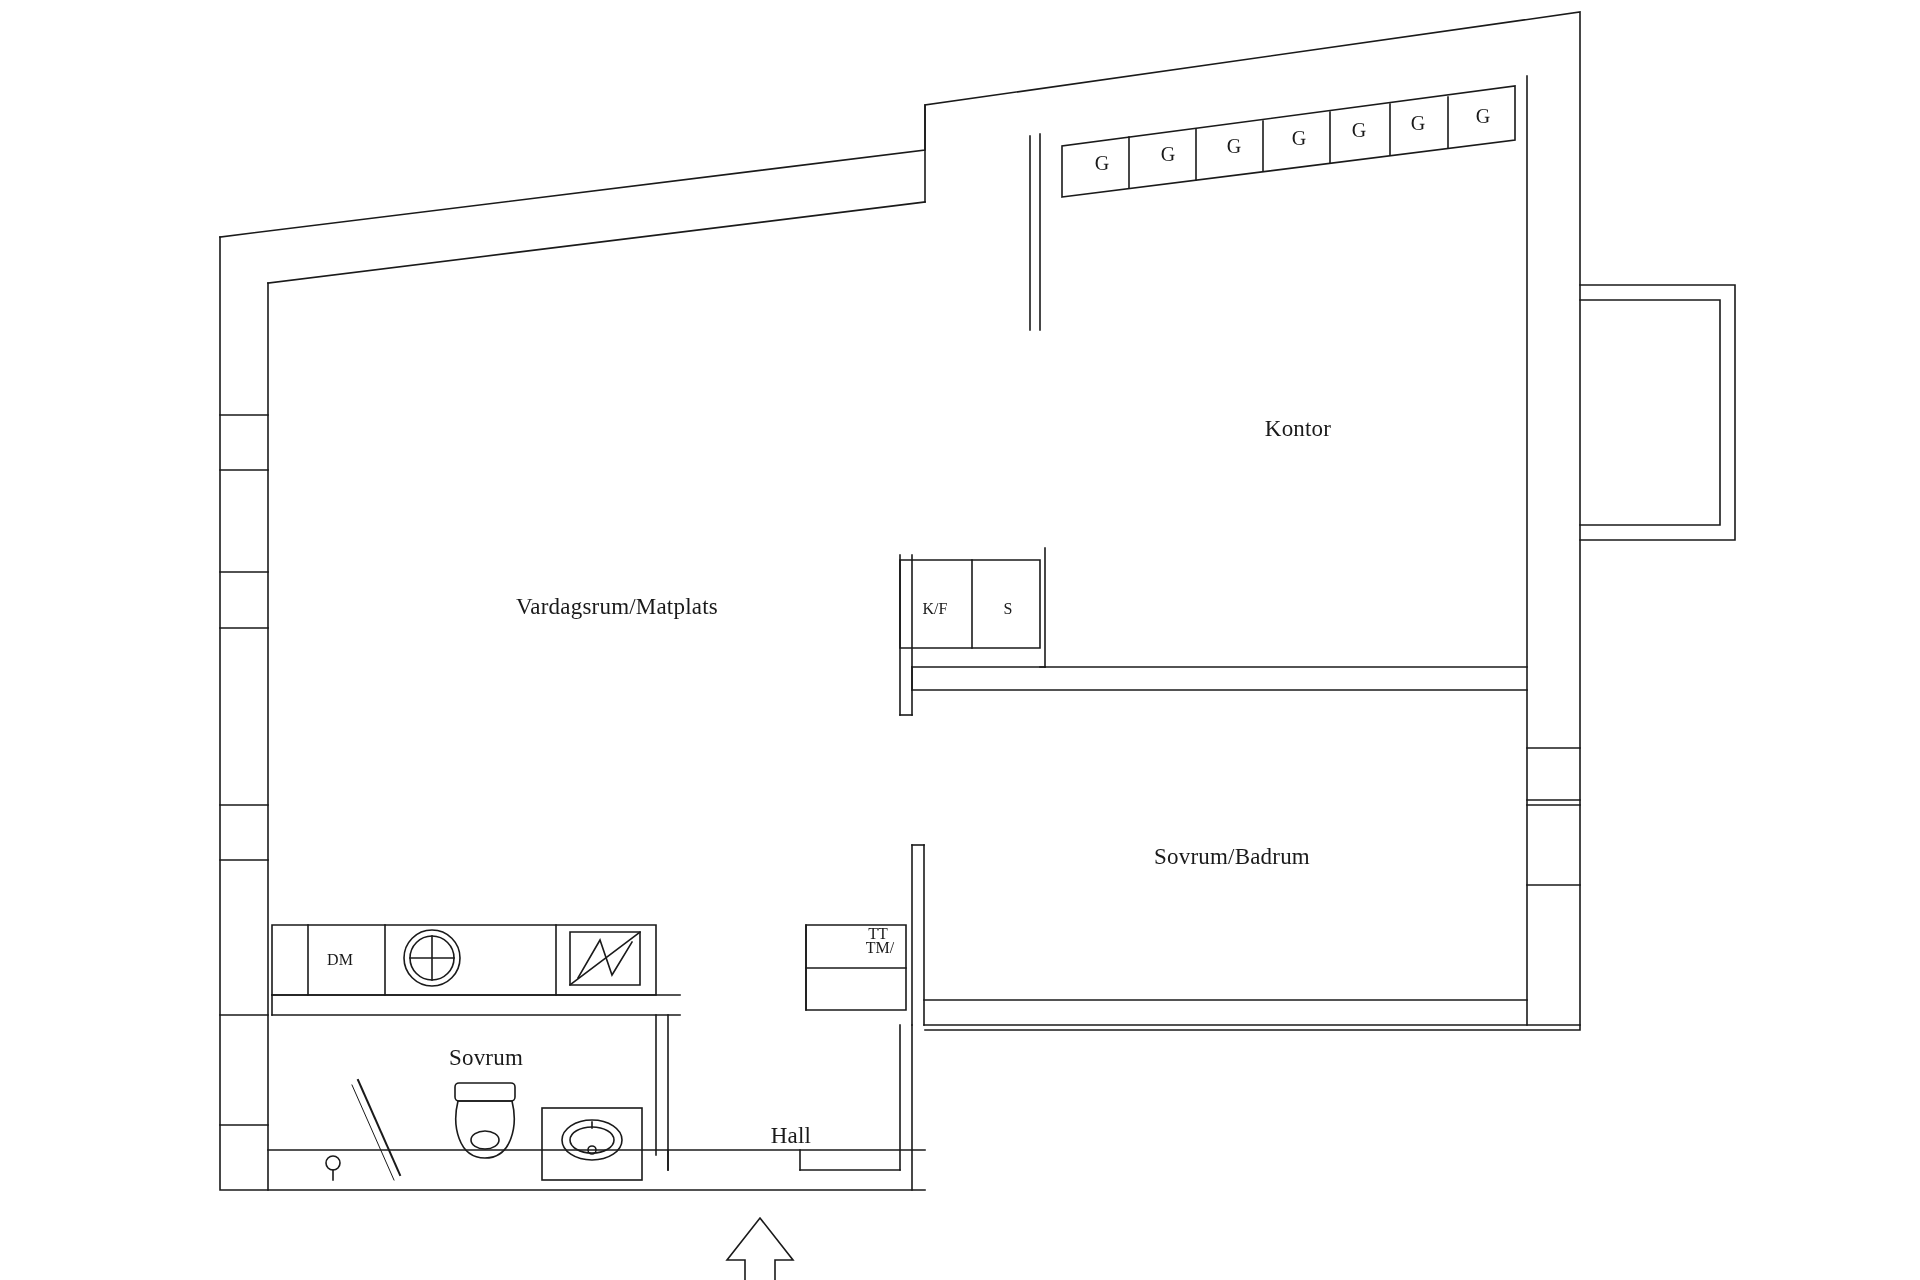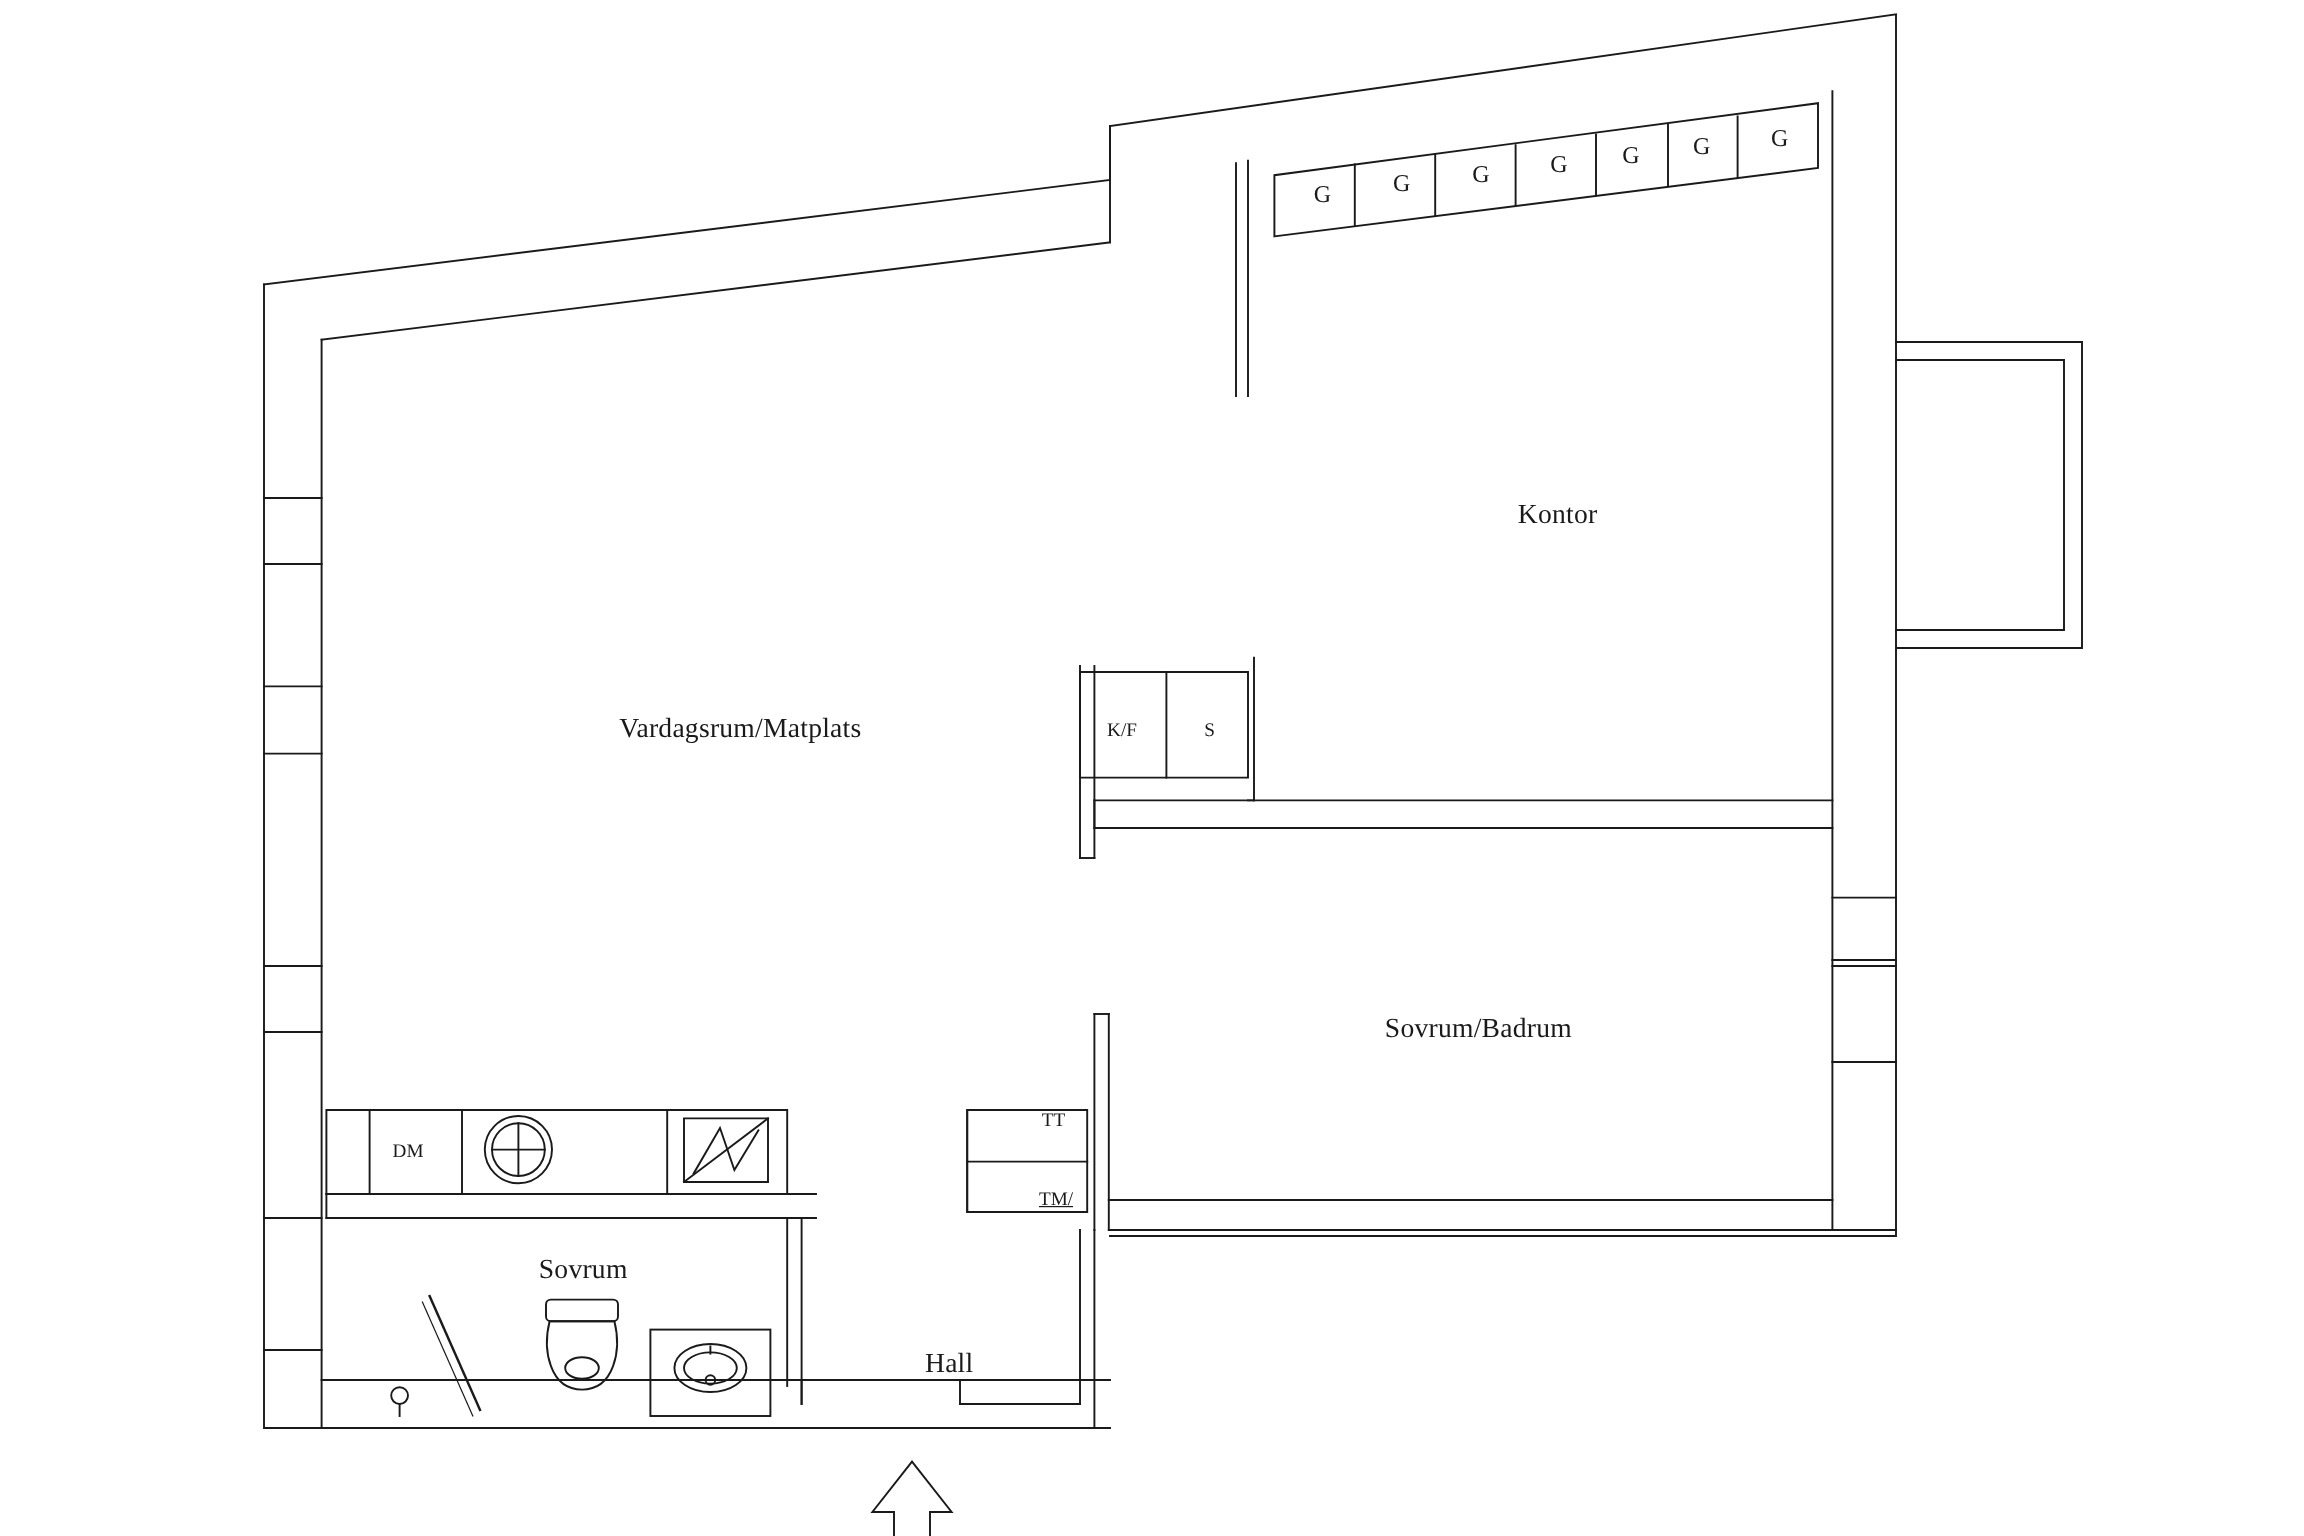--- a/index.html
+++ b/index.html
@@ -225,16 +225,16 @@
   <div class="box-label" style="left:1168px; top:154px;">G</div>
   <div class="box-label" style="left:1234px; top:146px;">G</div>
   <div class="box-label" style="left:1299px; top:138px;">G</div>
   <div class="box-label" style="left:1359px; top:130px;">G</div>
   <div class="box-label" style="left:1418px; top:123px;">G</div>
   <div class="box-label" style="left:1483px; top:116px;">G</div>
 
   <div class="appliance-label" style="left:340px; top:960px;">DM</div>
   <div class="appliance-label" style="left:935px; top:609px;">K/F</div>
   <div class="appliance-label" style="left:1008px; top:609px;">S</div>
-  <div class="appliance-label" style="left:880px; top:1000px;text-decoration:underline;">TM/</div>
+  <div class="appliance-label" style="left:880px; top:948px;">TM/</div>
   <div class="appliance-label" style="left:878px; top:934px;">TT</div>
 
 </div>
 
 </body></html>

